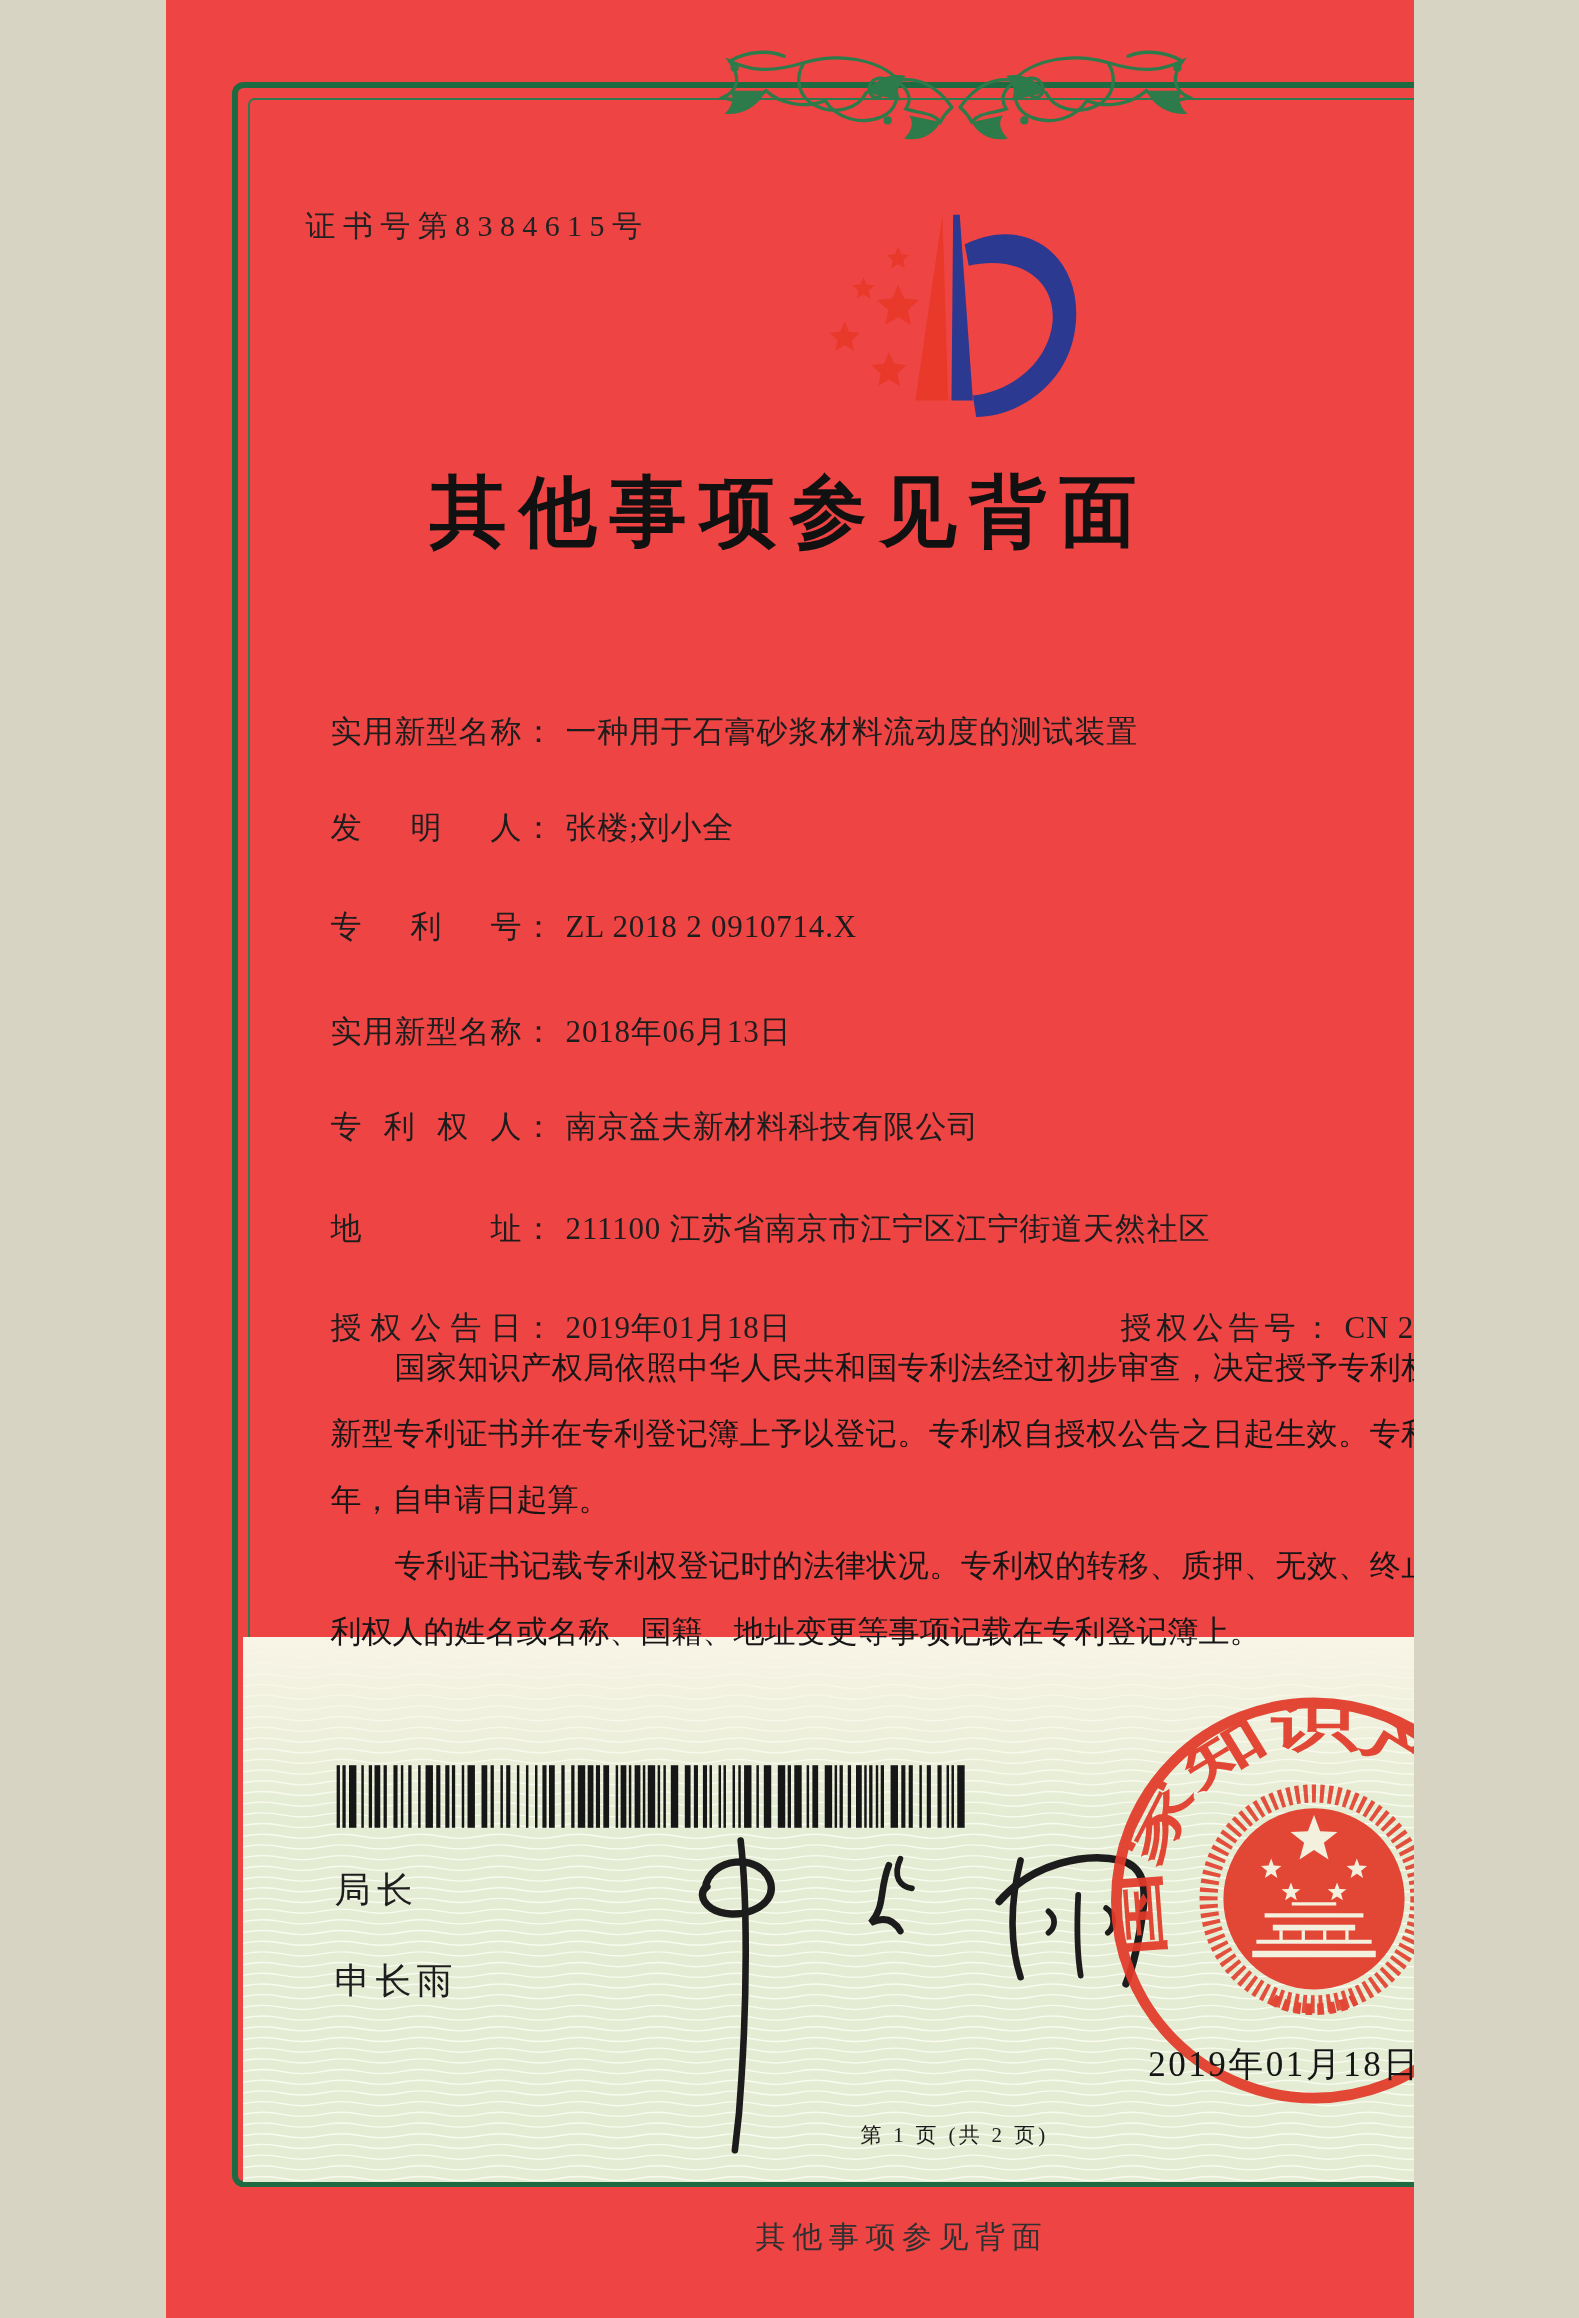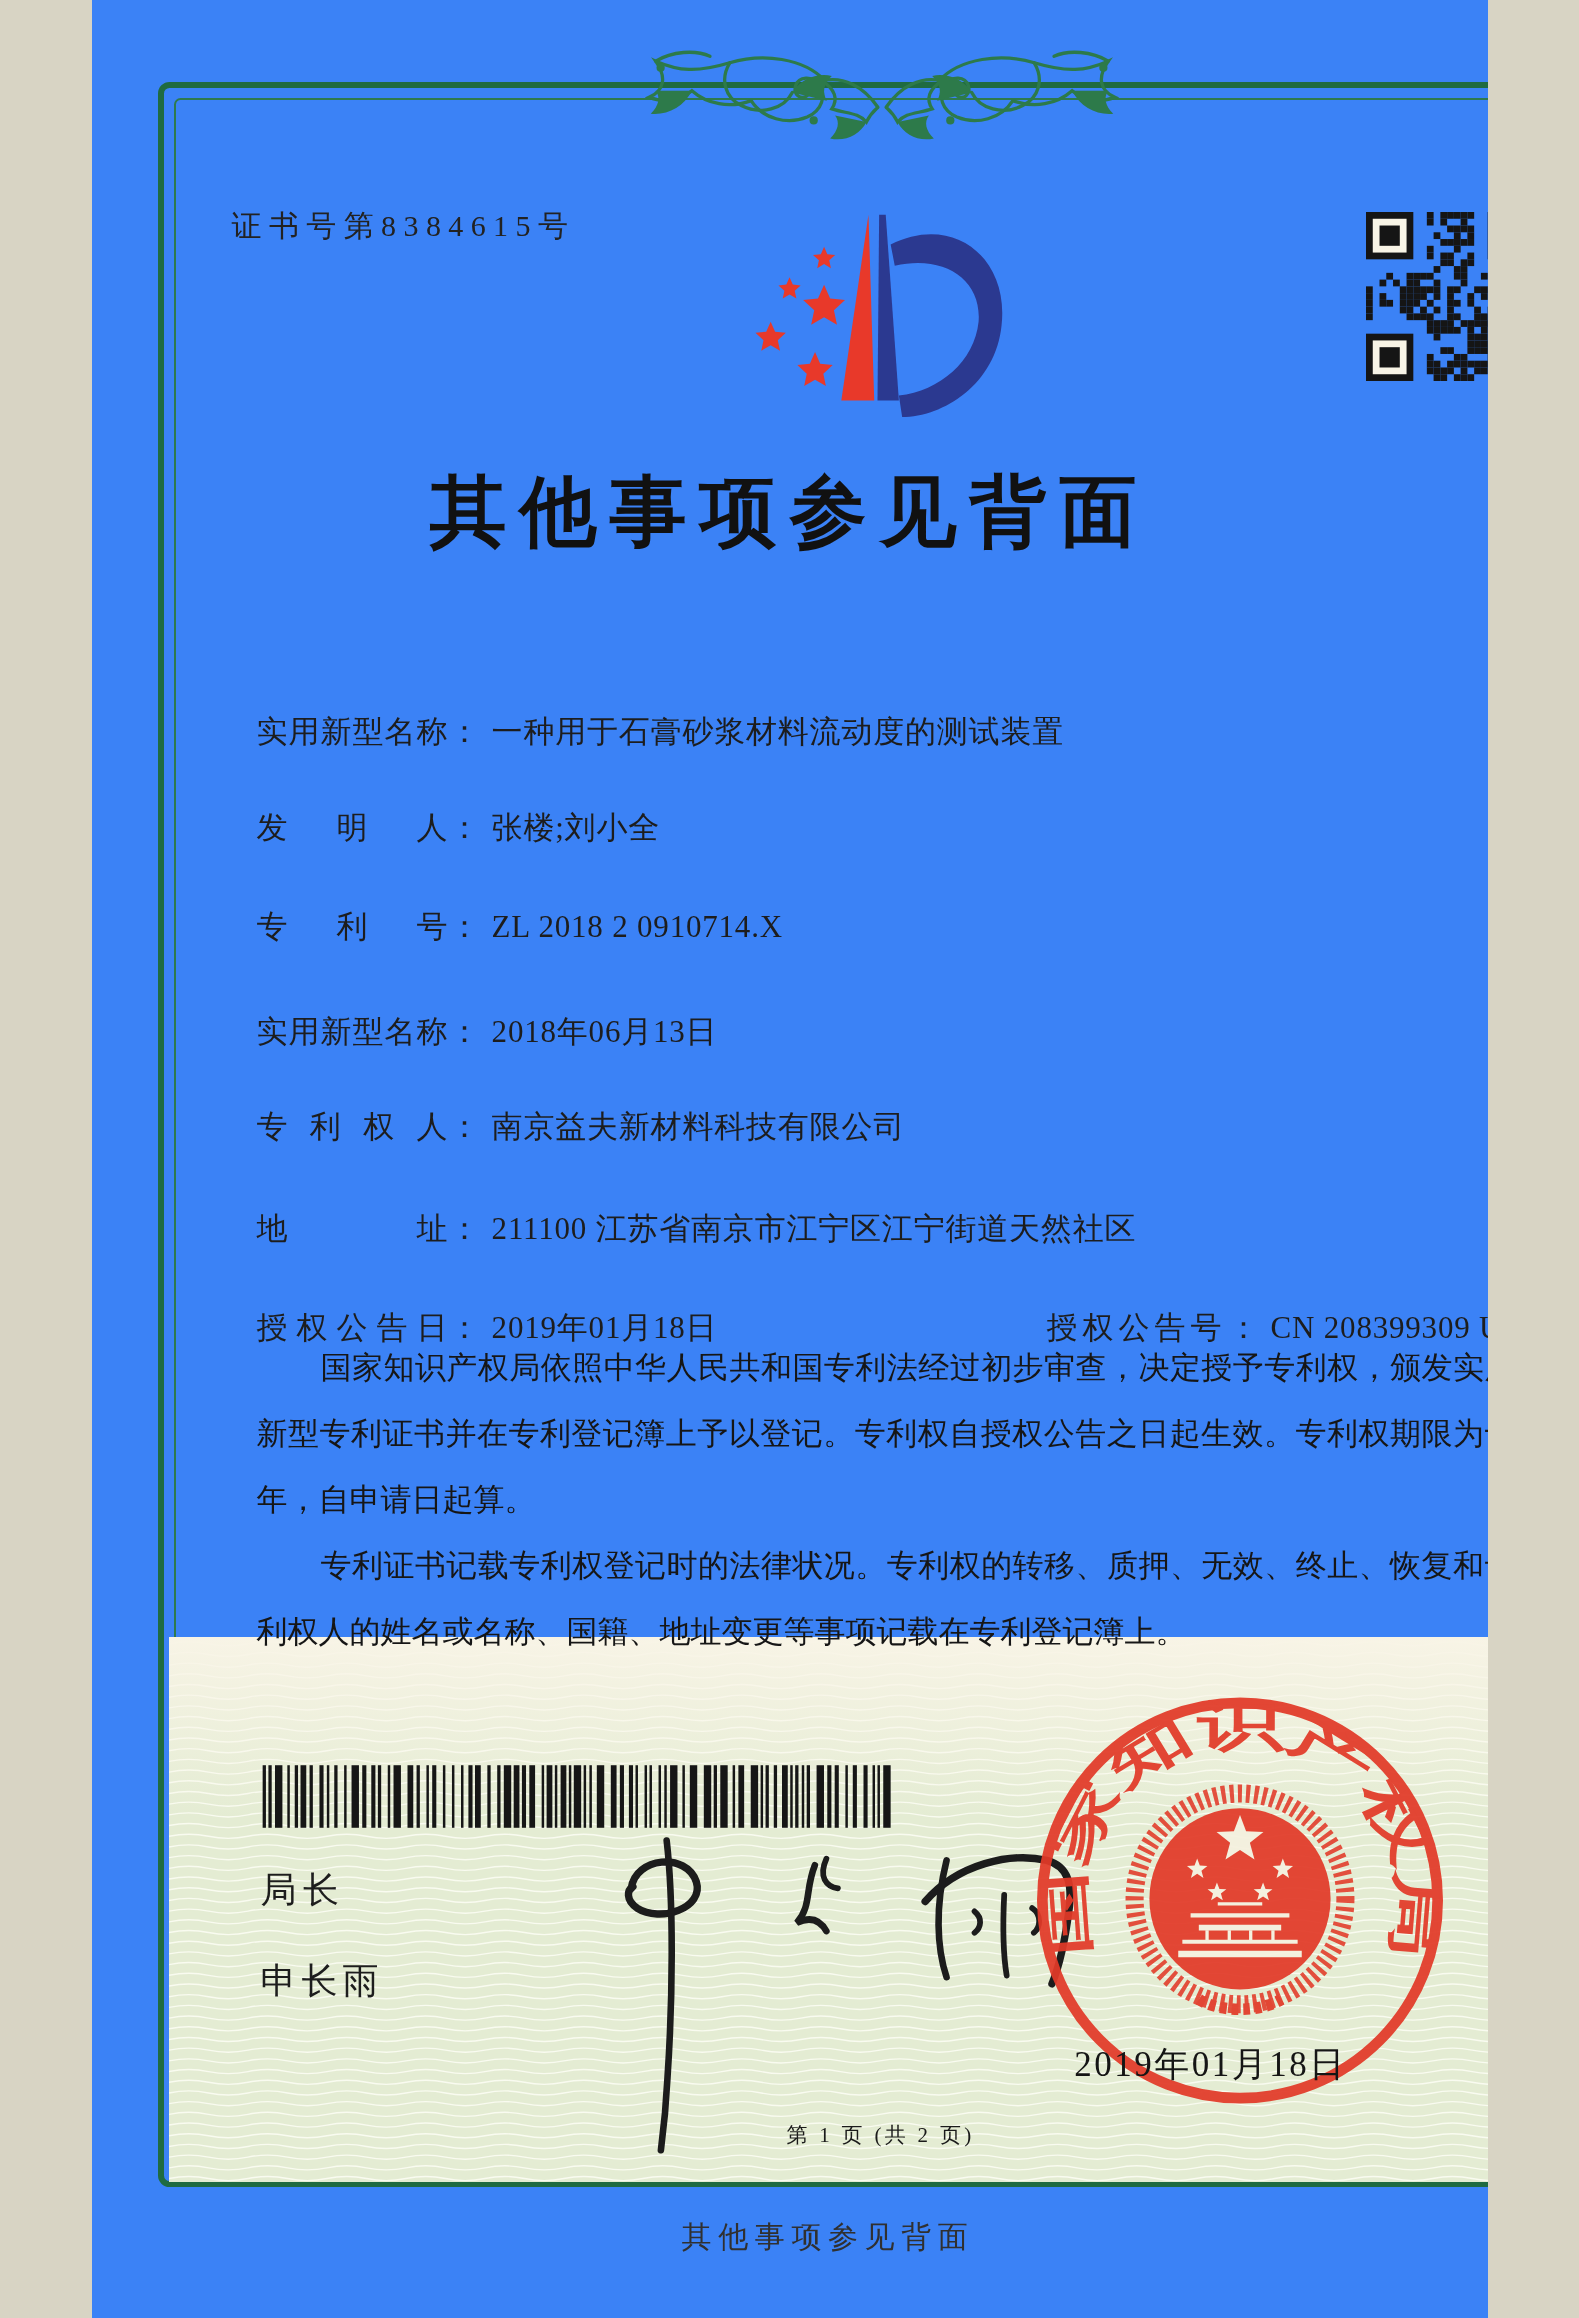--- a/index.html
+++ b/index.html
@@ -1,18 +1,18 @@
 <!DOCTYPE html>
 <html style="font-size:13px"><head>
 <meta charset="utf-8">
 <style>
   html,body{margin:0;padding:0;background:#d8d4c4;}
   .page{
-    position:relative;width:1396px;height:2319px;margin:0 auto;
-    background:#3b82f6;overflow:hidden;
+    position:relative;width:1248px;height:2319px;margin:0 auto;
+    background:#ef4444;overflow:hidden;
     font-family:"Liberation Serif","DejaVu Serif",serif;color:#1d1d1d;
   }
   .frame{
     position:absolute;left:66px;top:82px;width:1446px;height:2105px;
     border:6.6px solid #1f6b41;border-radius:11.5px;box-sizing:border-box;
   }
   .frame-inner{
     position:absolute;left:10px;top:10px;right:10px;bottom:10px;
     border:2.1px solid #2e7a4e;border-radius:6.6px;
   }

